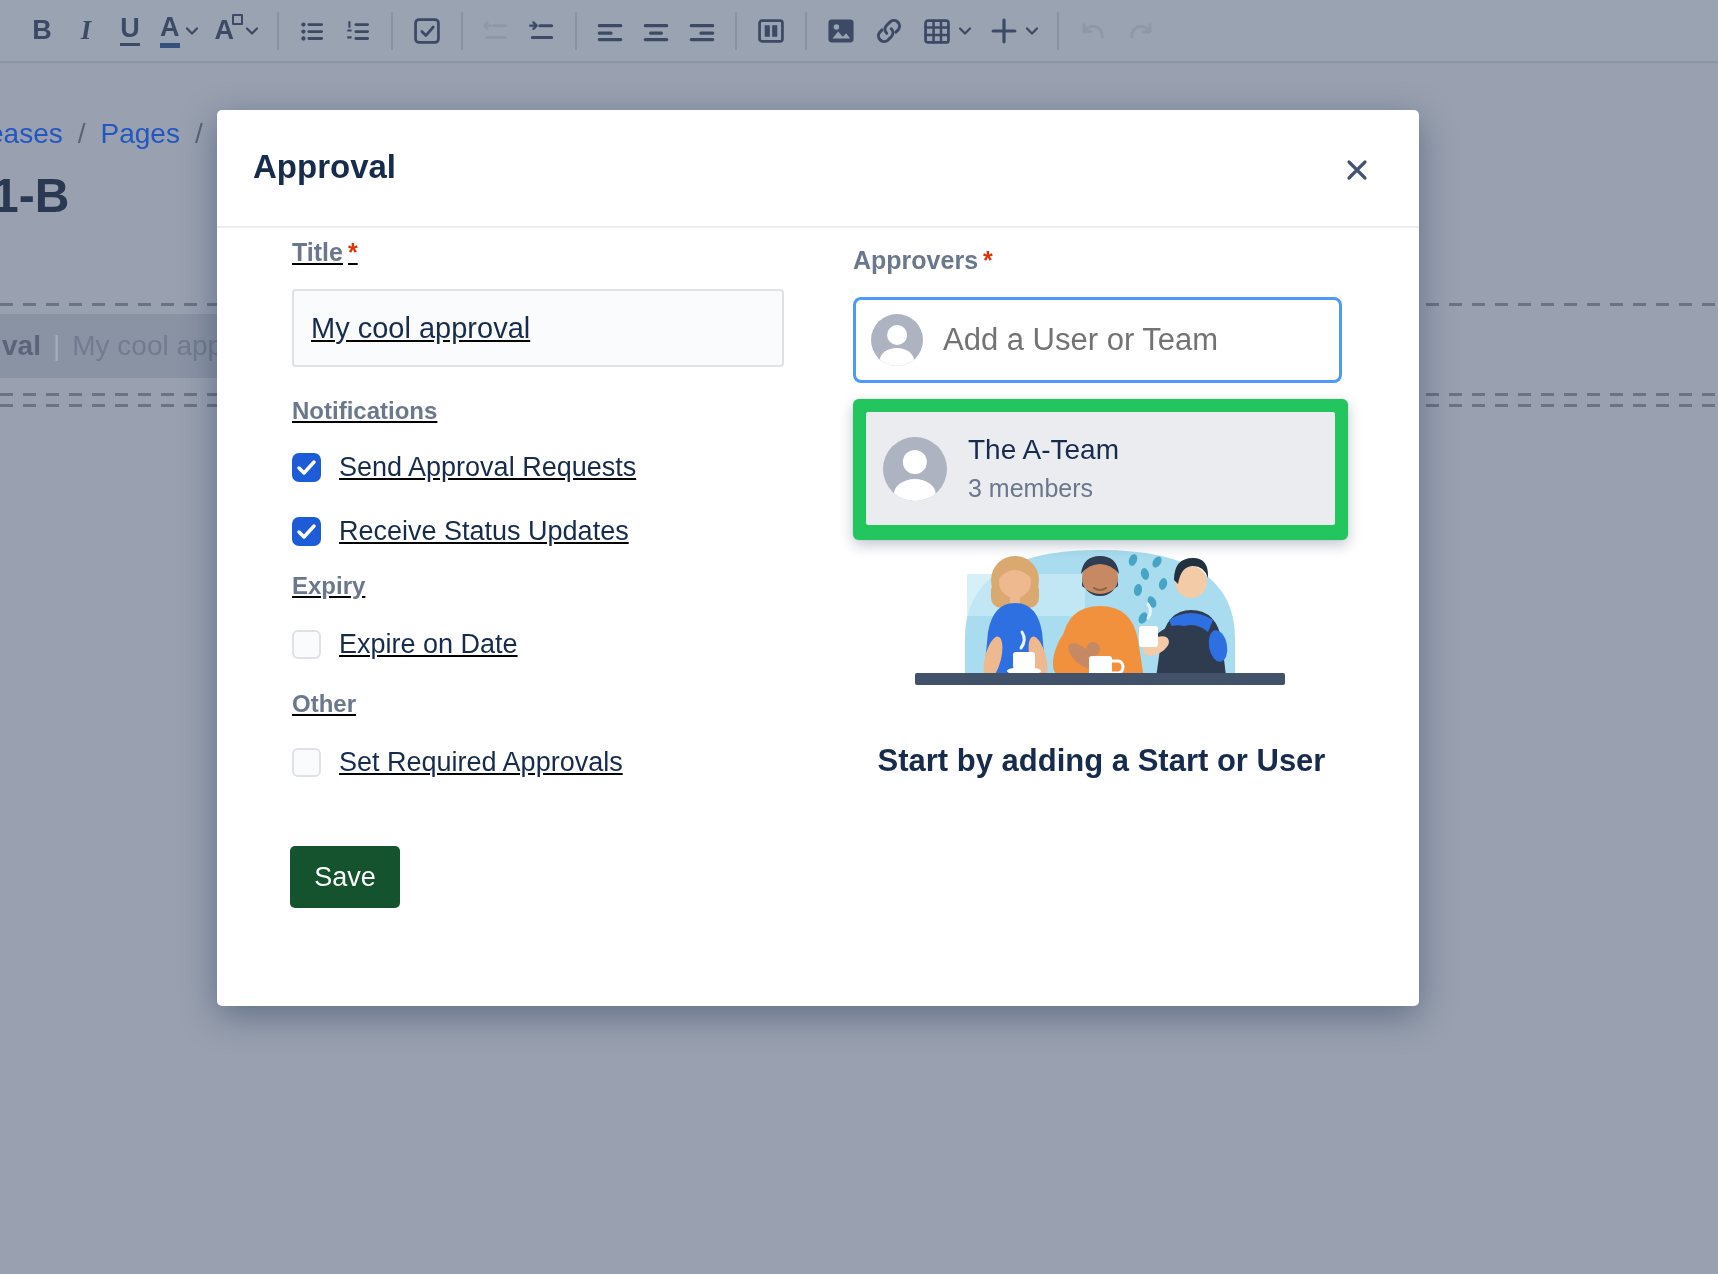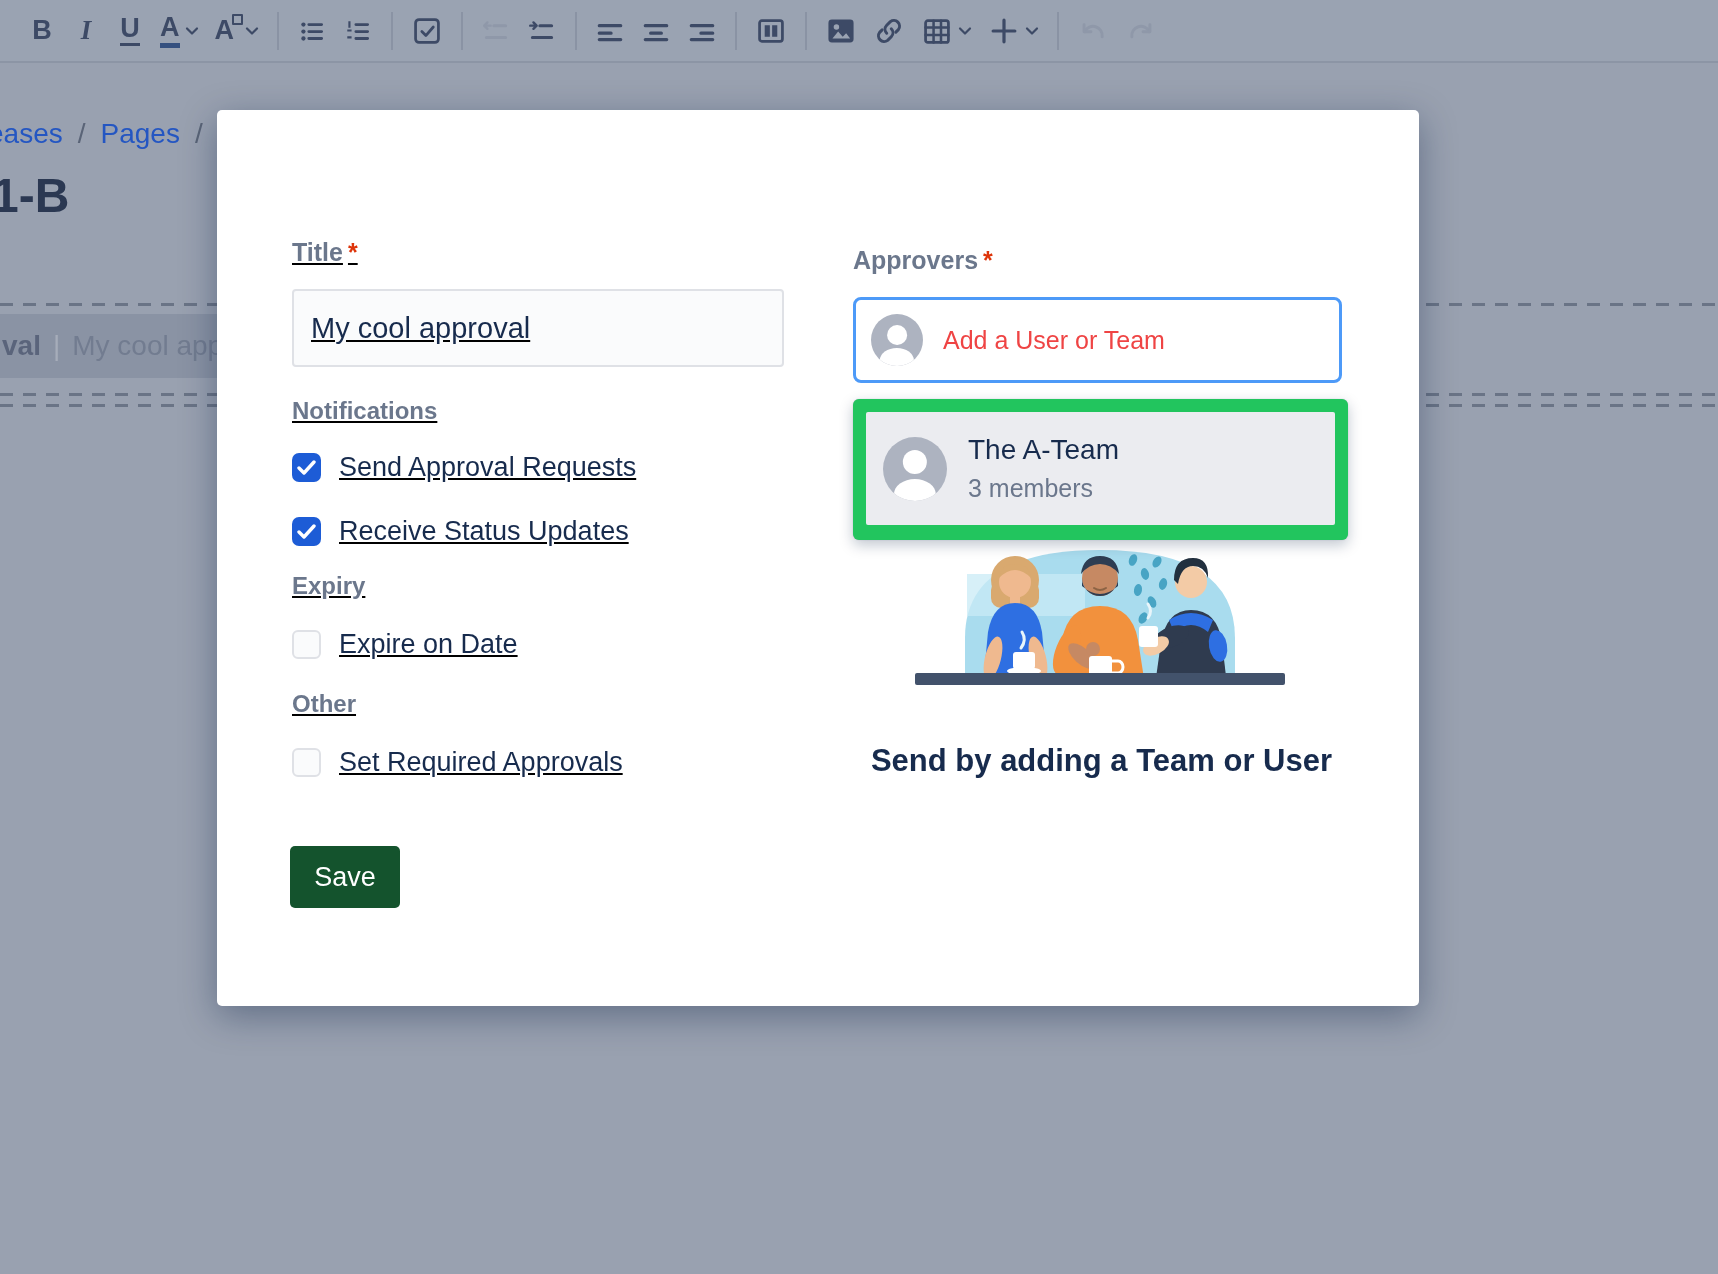--- a/index.html
+++ b/index.html
@@ -69,21 +69,21 @@
     stroke-linecap:round; stroke-linejoin:round; }
   .cb.unchecked { background:#FAFBFC; border:2px solid #DFE1E6; border-radius:6px; }
   .cb-label { font-size:27px; color:#172B4D; }
 
   .save-btn { margin-top:66px; margin-left:-2px; width:110px; height:62px; background:#14532d; color:#fff;
     border:none; border-radius:5px; font-size:27px; font-weight:500; cursor:pointer;
     font-family:"Liberation Sans","DejaVu Sans",sans-serif; }
 
   .approver-input { margin-top:22px; width:489px; height:86px; border:3px solid #4D9AF8; border-radius:8px;
     background:#fff; display:flex; align-items:center; gap:20px; padding:0 15px; cursor:text; }
-  .approver-input .ph { font-size:25px; color:#ef4444; }
+  .approver-input .ph { font-size:31px; color:#737373; }
   .avatar { border-radius:50%; background:#ADB3C0; position:relative; overflow:hidden; flex:none; }
   .avatar.small { width:52px; height:52px; } .avatar.big { width:64px; height:64px; }
   .avatar .head { position:absolute; left:50%; top:21%; transform:translateX(-50%); width:38%; height:38%;
     background:#fff; border-radius:50%; }
   .avatar .bod { position:absolute; left:50%; top:66%; transform:translateX(-50%); width:66%; height:40%;
     background:#fff; border-radius:50% 50% 8px 8px / 60% 60% 8px 8px; }
 
   .dropdown { position:relative; z-index:5; margin-top:16px; width:495px; height:141px; background:#22c55e;
     border-radius:6px; box-shadow:0 5px 14px rgba(9,30,66,.25), 0 0 1px rgba(9,30,66,.3);
     padding:13px 13px 15px 13px; }
@@ -238,20 +238,28 @@
 <div class="dash d1"></div>
 <div class="editor-bar">
   <span class="b">val</span>
   <span class="s">|</span>
   <span class="t">My cool approval</span>
 </div>
 <div class="dash d2"></div>
 <div class="dash d3"></div>
 
 <div class="modal">
+  <div class="modal-header">
+    <div class="modal-title">Approval</div>
+    <div class="modal-close">
+      <svg width="28" height="28" viewBox="0 0 28 28">
+        <path d="M6 6l16 16M22 6L6 22"></path>
+        </svg>
+    </div>
+  </div>
 
   <div class="col-left">
     <div class="field-label">
       <span>Title</span><span class="req">*</span>
     </div>
     <input class="title-input" type="text" value="My cool approval" style="">
 
     <div class="section-h sh1">Notifications</div>
     <div class="cb-row r1">
       <span class="cb checked">
@@ -353,14 +361,14 @@
     <ellipse cx="266" cy="97" rx="19" ry="10" fill="#2F3B4F" transform="rotate(-22 266 97)"></ellipse>
     <ellipse cx="251" cy="106" rx="14" ry="8" fill="#F3CBA6" transform="rotate(-28 251 106)"></ellipse>
     <circle cx="286" cy="42" r="16" fill="#F3CBA6"></circle>
     <path d="M269 40 Q269 18 288 18 Q304 18 303 38 Q299 26 288 26 Q276 26 273 44 Z" fill="#22303F"></path>
     <rect x="234" y="86" width="19" height="21" rx="3" fill="#FFFFFF"></rect>
     <path d="M243 78 q5 -7 0 -14" stroke="#E8F5FA" stroke-width="3" fill="none" stroke-linecap="round"></path>
 
     <rect x="10" y="133" width="370" height="12" rx="2" fill="#42526B"></rect>
   </svg>
 
-  <div class="empty-state">Send by adding a Team or User</div>
+  <div class="empty-state">Start by adding a Start or User</div>
 </div>
 
 </body></html>

